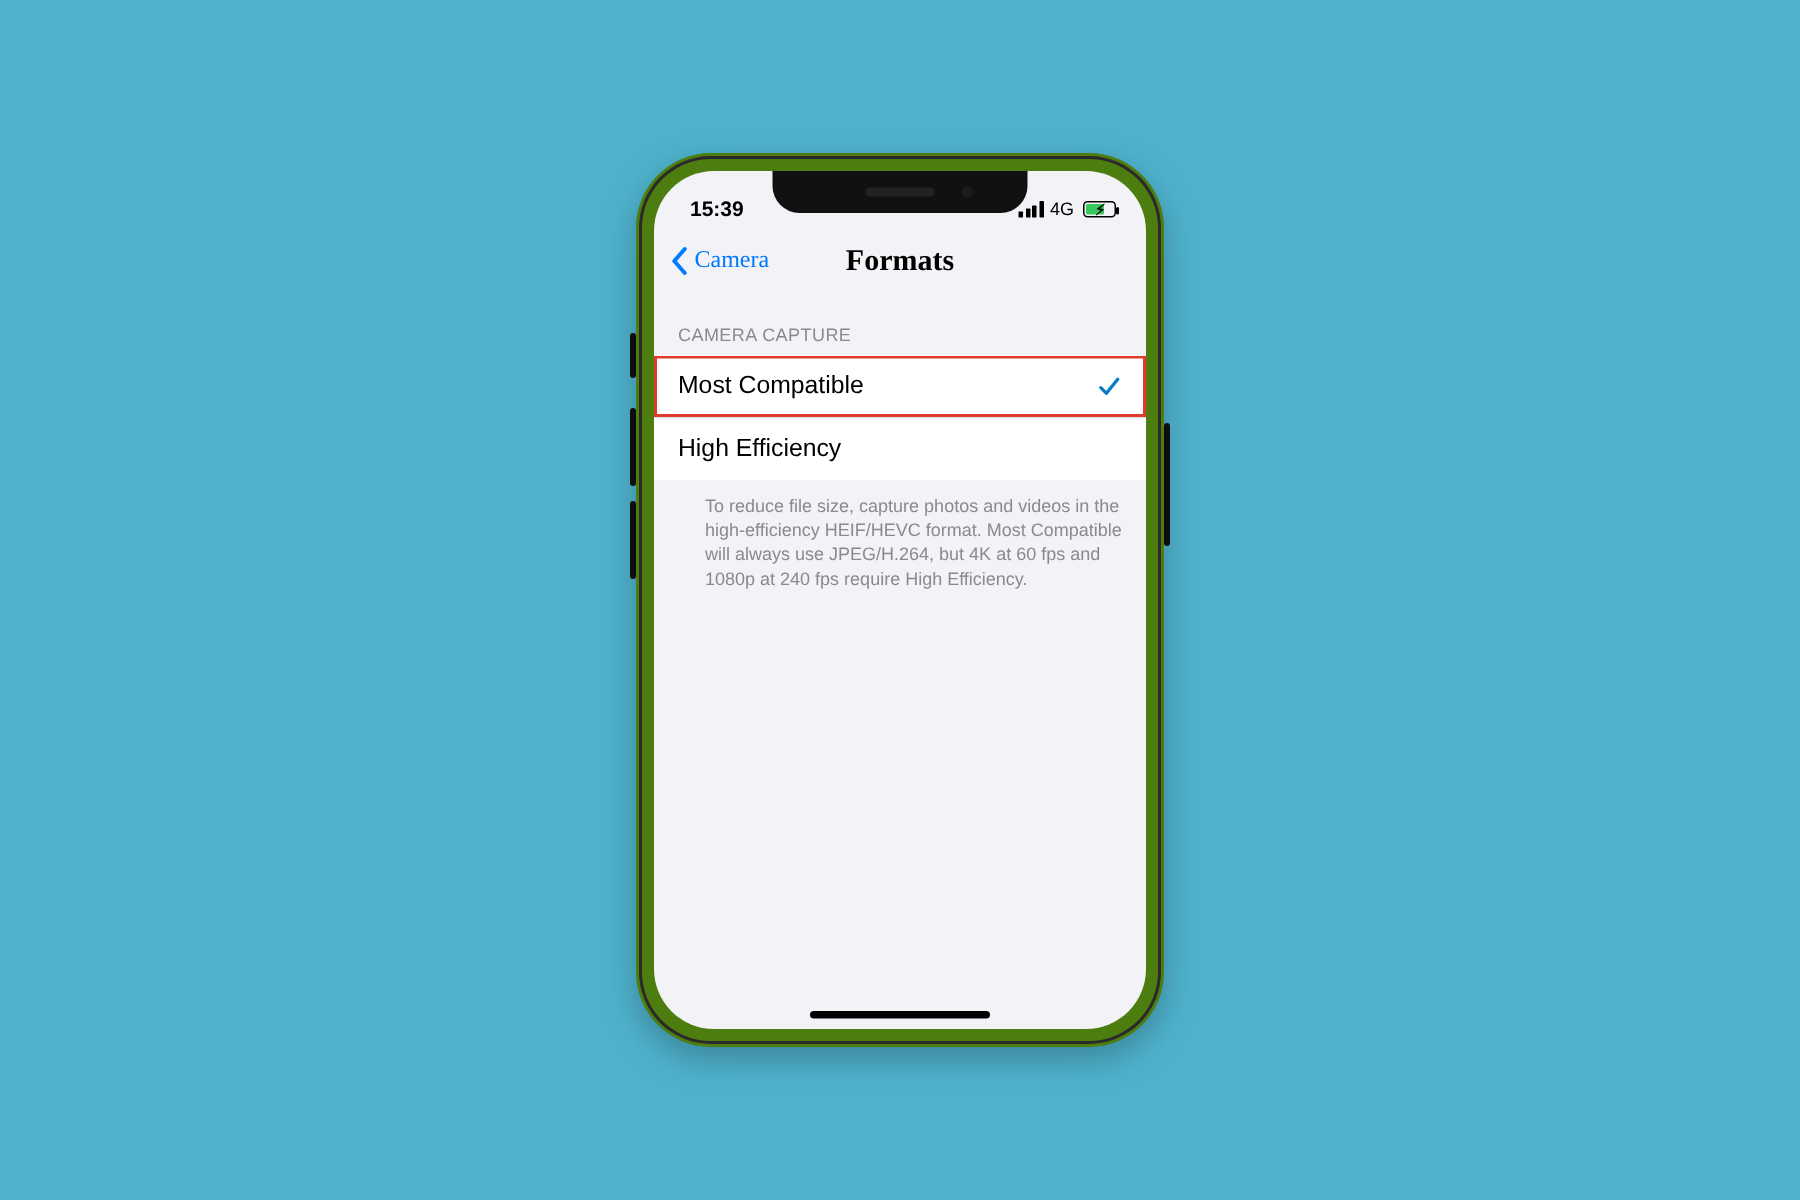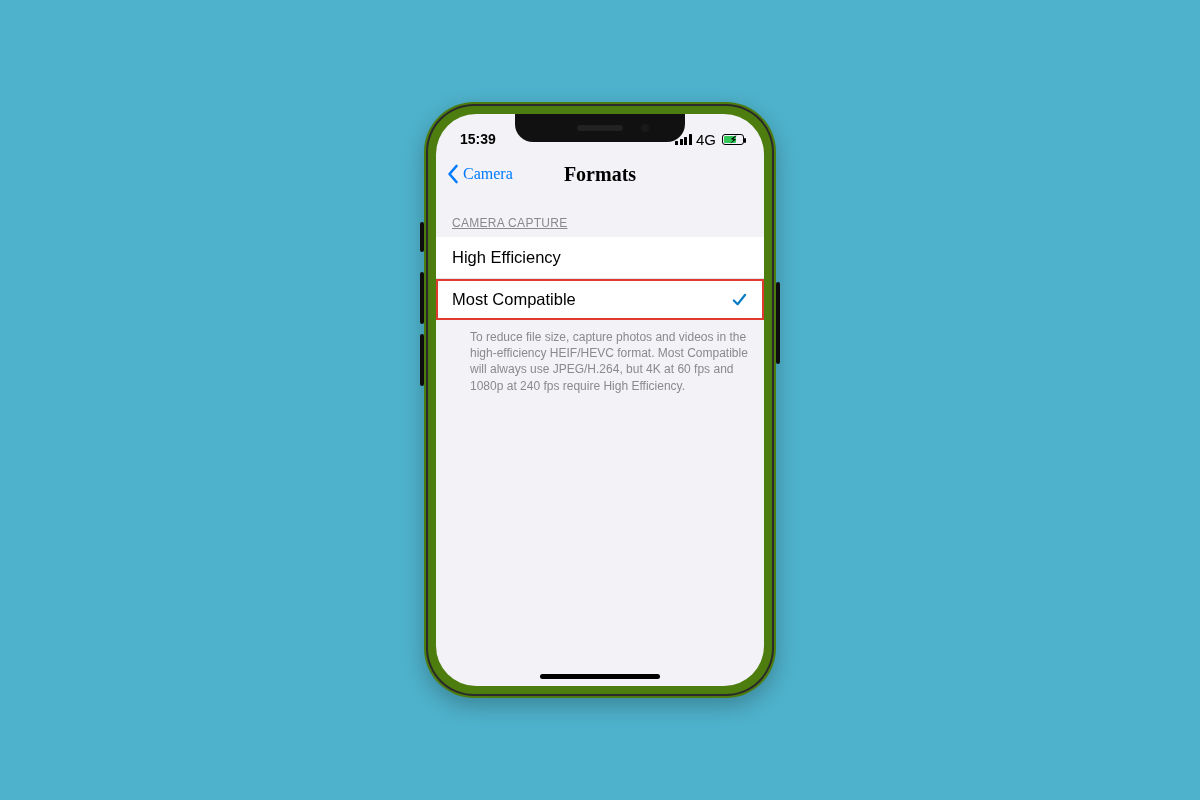--- a/index.html
+++ b/index.html
@@ -69,21 +69,21 @@
     padding: 10px 20px 0 24px;
     font-size: 14px;
     font-weight: 600;
     color: #000;
   }
   .status-right { display:flex; align-items:center; gap:3px; }
   .sig { display:flex; align-items:flex-end; gap:1.5px; height:11px; }
   .sig span { width:3px; background:#000; border-radius:0.5px; }
   .sig span:nth-child(1){height:4px;} .sig span:nth-child(2){height:6px;}
   .sig span:nth-child(3){height:8px;} .sig span:nth-child(4){height:11px;}
-  .net { font-size:15px; font-weight:500; margin:0 1px; }
+  .net { font-size:12px; font-weight:500; margin:0 1px; }
   .batt {
     width:22px; height:11px; border:1px solid #000; border-radius:3px;
     position:relative; margin-left:2px;
   }
   .batt::after { content:""; position:absolute; right:-3px; top:3px; width:2px; height:5px; background:#000; border-radius:1px; }
   .batt .fill { position:absolute; left:1px; top:1px; bottom:1px; width:60%; background:#34c759; border-radius:1px; }
   .bolt { position:absolute; left:7px; top:-1px; font-size:10px; color:#000; }
 
   
   .navbar {
@@ -102,21 +102,20 @@
   .navback svg { width:13px; height:20px; margin-right:4px; }
   .navtitle { font-size:20px; font-weight:600; color:#000; }
 
   
   .section-header {
     padding: 22px 16px 7px 16px;
     font-size: 12px;
     letter-spacing: 0.3px;
     color:#8a8a8e;
     text-transform: uppercase;
-    text-decoration: underline;
   }
 
   
   .group { background:#fff; }
   .row {
     display:flex; align-items:center; justify-content:space-between;
     padding: 11px 16px;
     font-size:16.5px; color:#000;
     border-bottom:1px solid #e2e2e6;
     cursor:pointer;
@@ -182,30 +181,30 @@
           <polyline points="10,2 3,10 10,18" stroke="#007aff" stroke-width="2.6" stroke-linecap="round" stroke-linejoin="round"></polyline>
         </svg>
         <span>Camera</span>
       </div>
       <span class="navtitle">Formats</span>
     </div>
 
     <div class="section-header">CAMERA CAPTURE</div>
 
     <div class="group">
-      <div class="row">
-        <span>High Efficiency</span>
-      </div>
       <div class="row highlight">
         <span>Most Compatible</span>
         <span class="check">
           <svg viewBox="0 0 18 18">
               <polyline points="3,10 7,14 15,4" fill="none" stroke="currentColor" stroke-width="2.3" stroke-linecap="round" stroke-linejoin="round"></polyline>
             </svg>
         </span>
       </div>
+      <div class="row">
+        <span>High Efficiency</span>
+      </div>
     </div>
 
     <div class="footer-note">To reduce file size, capture photos and videos in the high-efficiency HEIF/HEVC format. Most Compatible will always use JPEG/H.264, but 4K at 60 fps and 1080p at 240 fps require High Efficiency.</div>
 
     <div class="home-ind"></div>
   </div>
 </div>
 
 </body></html>

